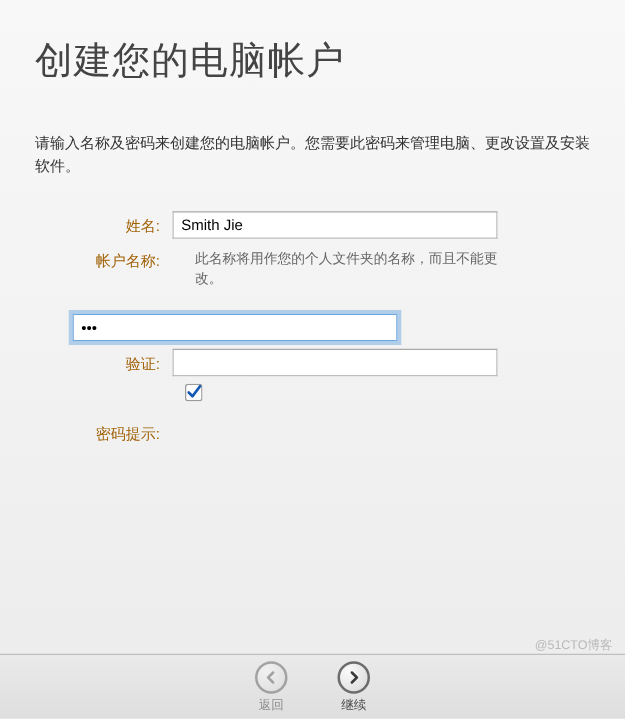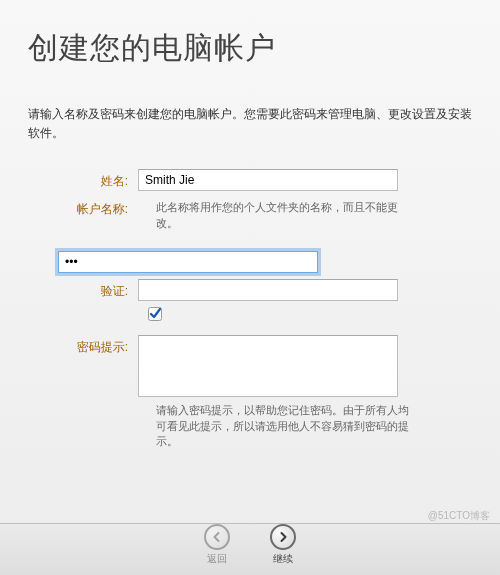--- a/index.html
+++ b/index.html
@@ -108,20 +108,21 @@
     .footer {
       position: absolute;
       bottom: 0;
       left: 0;
       right: 0;
       height: 52px;
       border-top: 1px solid #bfbfbf;
       background: linear-gradient(to bottom, #eaeaea, #dedede);
       display: flex;
       justify-content: center;
+      align-items: center;
       gap: 40px;
     }
     .nav-btn {
       display: flex;
       flex-direction: column;
       align-items: center;
       gap: 2px;
       cursor: pointer;
     }
     .nav-btn.disabled { opacity: 0.55; cursor: default; }
@@ -191,24 +192,20 @@
       <span class="checkbox">
         <svg width="14" height="14" viewBox="0 0 14 14">
           <rect x="0.5" y="0.5" width="13" height="13" rx="2" fill="#fdfdfd" stroke="#9a9a9a"></rect>
           <path d="M3 7 L6 10 L12 2" stroke="#1659b5" stroke-width="2.2" fill="none" stroke-linecap="round" stroke-linejoin="round"></path>
         </svg>
       </span>
     </div>
 
     <div class="row">
       <div class="label">密码提示:</div>
-      <div class="field">
-        <textarea class="textarea" style=""></textarea>
-        <div class="hint">请输入密码提示，以帮助您记住密码。由于所有人均可看见此提示，所以请选用他人不容易猜到密码的提示。</div>
-      </div>
     </div>
 
   </div>
 </div>
 
 <div class="watermark">@51CTO博客</div>
 
 <div class="footer">
   <div class="nav-btn disabled">
     <div class="circle-btn">

